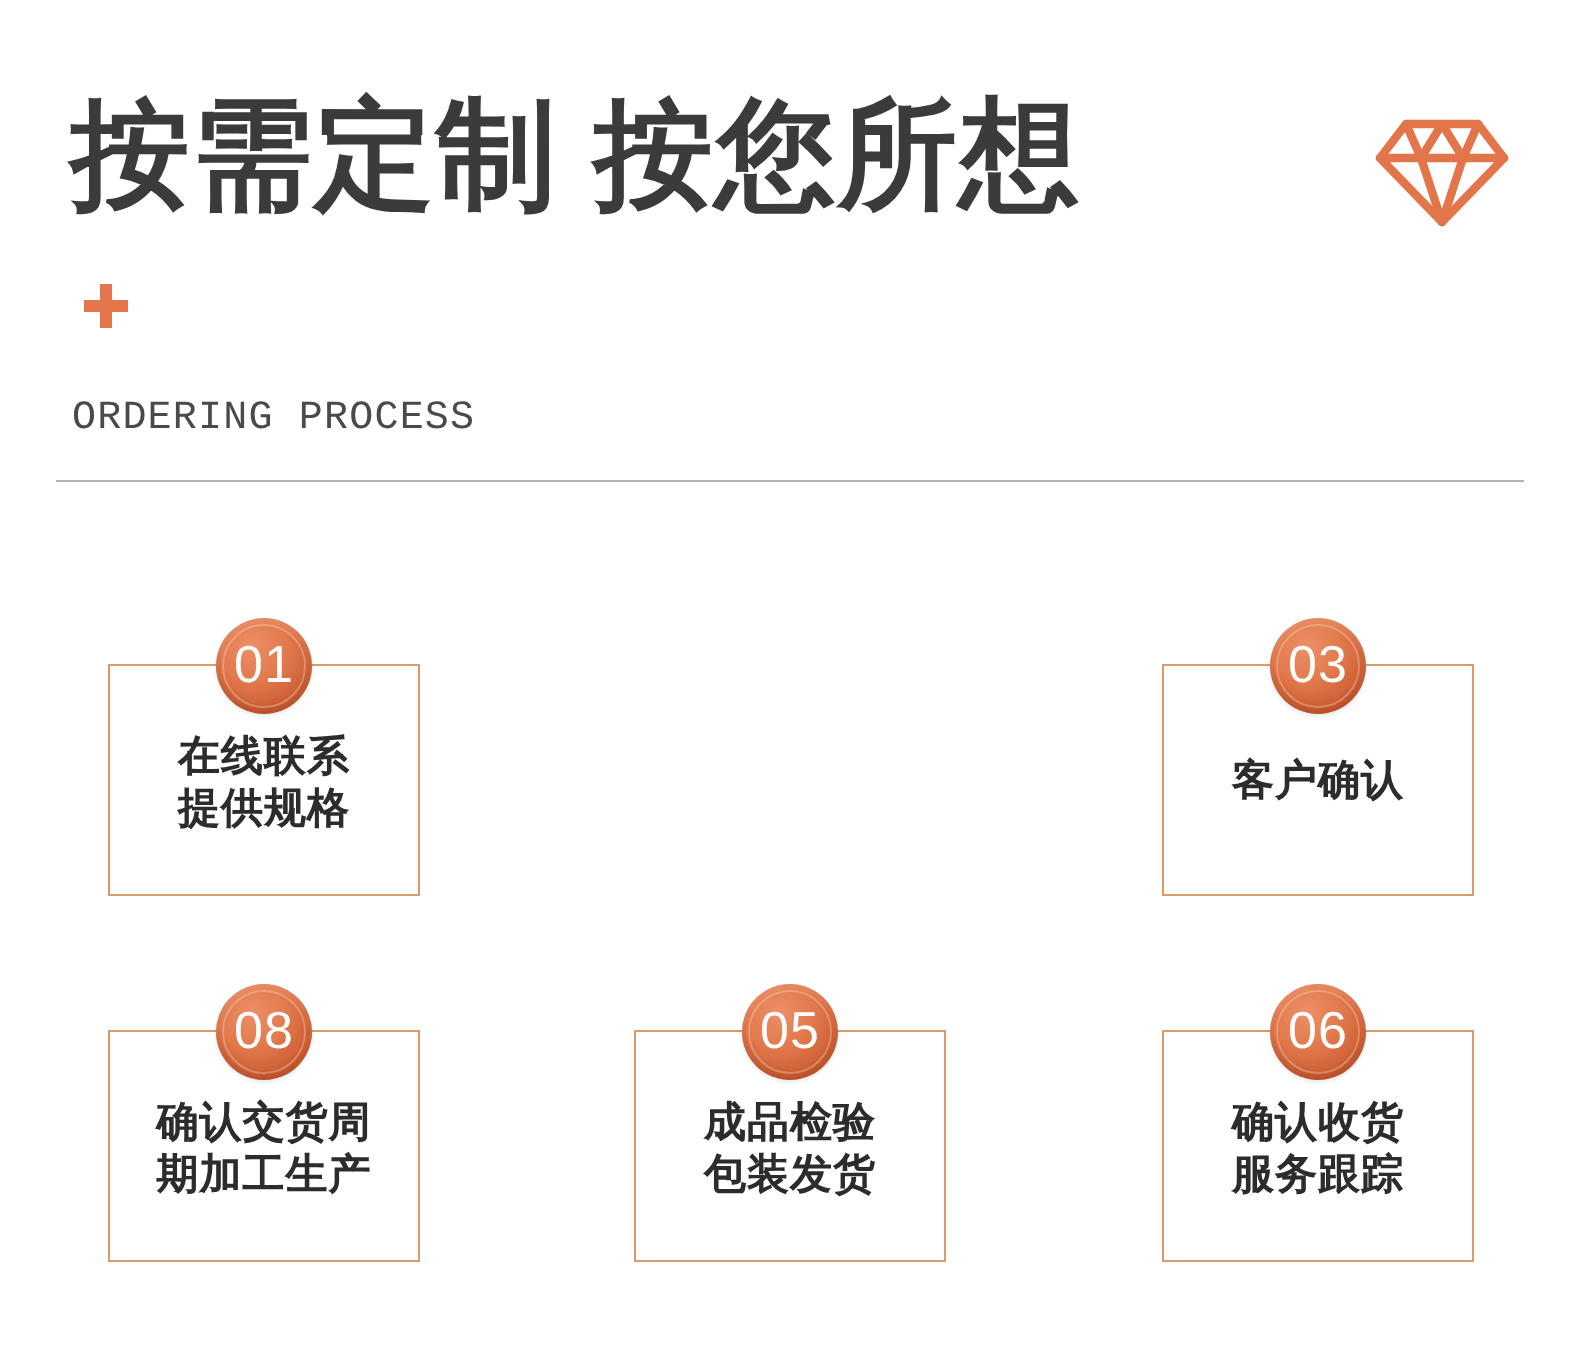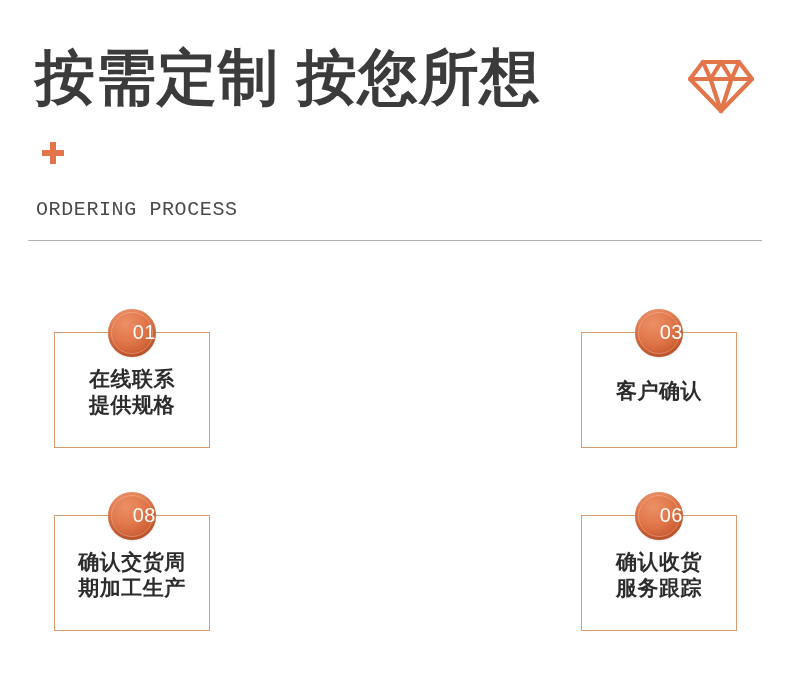--- a/index.html
+++ b/index.html
@@ -138,22 +138,22 @@
     border: 1px solid rgba(255,215,195,0.35);
     box-sizing: border-box;
   }
   .badge .badge-num {
     position: absolute;
     left: 0;
     top: 0;
     width: 48px;
     height: 48px;
     line-height: 47px;
-    text-align: right;
-    font-size: 20px;
+    text-align: center;
+    font-size: 26px;
     font-weight: normal;
     color: #ffffff;
     letter-spacing: 0.5px;
   }
 
   
   #card-0 { left: 54px;  top: 332px; }
   #card-1 { left: 317px; top: 332px; }
   #card-2 { left: 581px; top: 332px; }
   #card-3 { left: 54px;  top: 515px; }
@@ -218,20 +218,30 @@
     <div class="badge">
       <div class="badge-rim"></div>
       <div class="badge-num">08</div>
     </div>
     <div class="card-text">
       <span class="ln">确认交货周</span>
       <span class="ln">期加工生产</span>
     </div>
   </div>
 
+  <div class="step-card" id="card-4">
+    <div class="badge">
+      <div class="badge-rim"></div>
+      <div class="badge-num">05</div>
+    </div>
+    <div class="card-text">
+      <span class="ln">成品检验</span>
+      <span class="ln">包装发货</span>
+    </div>
+  </div>
 
   <div class="step-card" id="card-5">
     <div class="badge">
       <div class="badge-rim"></div>
       <div class="badge-num">06</div>
     </div>
     <div class="card-text">
       <span class="ln">确认收货</span>
       <span class="ln">服务跟踪</span>
     </div>

